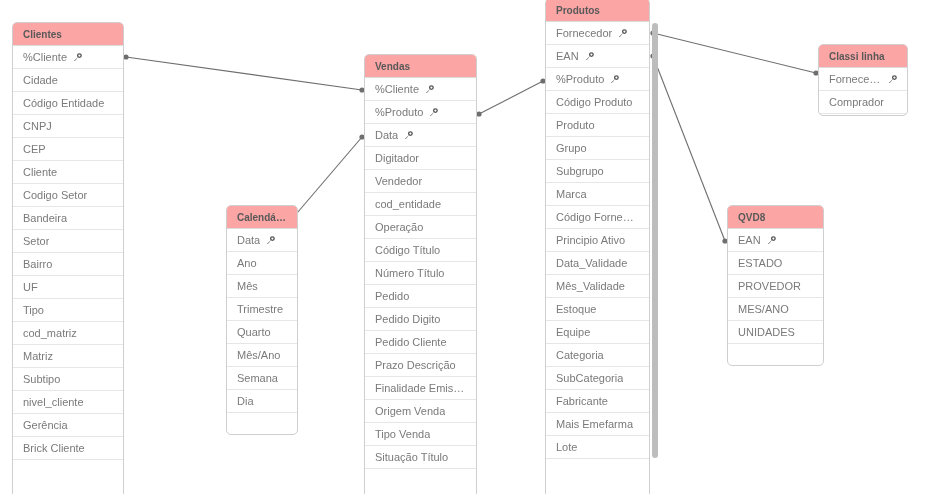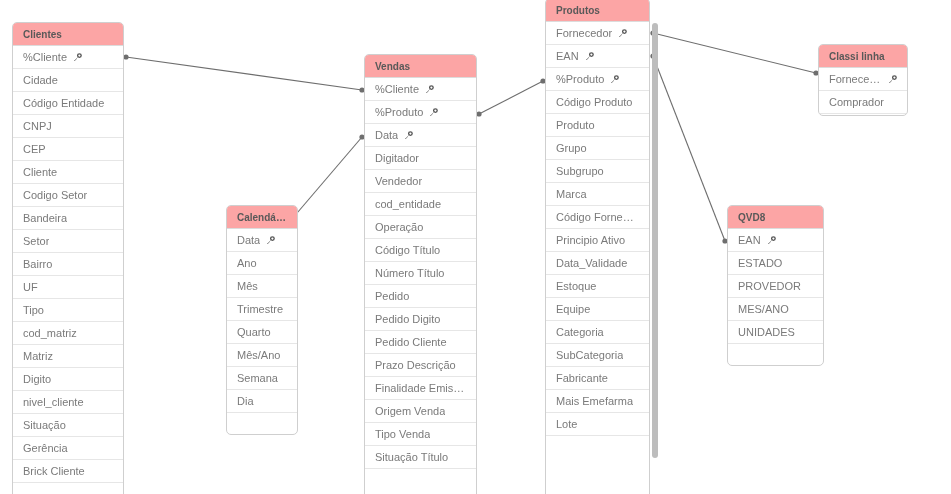--- a/index.html
+++ b/index.html
@@ -197,27 +197,24 @@
           <div class="field-row">
             <span class="field-label">Tipo</span>
           </div>
           <div class="field-row">
             <span class="field-label">cod_matriz</span>
           </div>
           <div class="field-row">
             <span class="field-label">Matriz</span>
           </div>
           <div class="field-row">
-            <span class="field-label">Digito</span>
+            <span class="field-label">Subtipo</span>
           </div>
           <div class="field-row">
             <span class="field-label">nivel_cliente</span>
-          </div>
-          <div class="field-row">
-            <span class="field-label">Situação</span>
           </div>
           <div class="field-row">
             <span class="field-label">Gerência</span>
           </div>
           <div class="field-row">
             <span class="field-label">Brick Cliente</span>
           </div>
           <div class="field-row empty-row"></div>
         </div>
       </div>
@@ -392,20 +389,23 @@
             <span class="field-label">Marca</span>
           </div>
           <div class="field-row">
             <span class="field-label">Código Fornece...</span>
           </div>
           <div class="field-row">
             <span class="field-label">Principio Ativo</span>
           </div>
           <div class="field-row">
             <span class="field-label">Data_Validade</span>
+          </div>
+          <div class="field-row">
+            <span class="field-label">Mês_Validade</span>
           </div>
           <div class="field-row">
             <span class="field-label">Estoque</span>
           </div>
           <div class="field-row">
             <span class="field-label">Equipe</span>
           </div>
           <div class="field-row">
             <span class="field-label">Categoria</span>
           </div>

